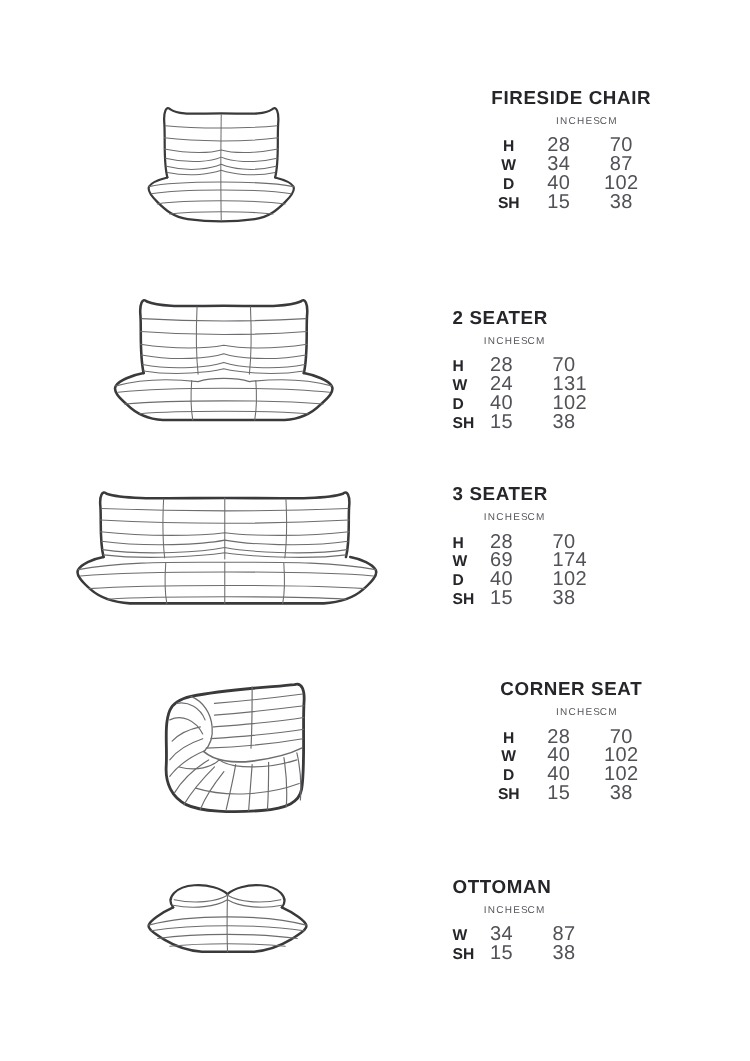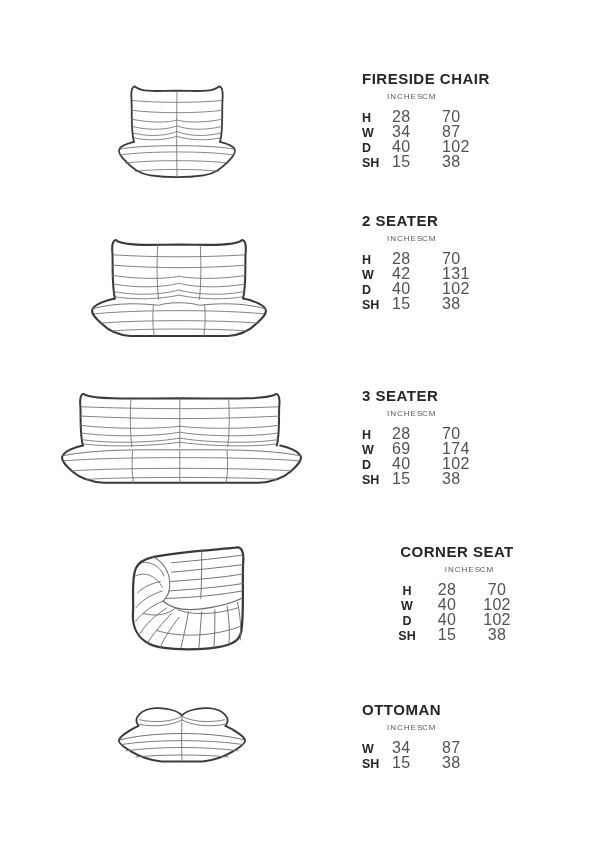--- a/index.html
+++ b/index.html
@@ -48,21 +48,21 @@
       <path class="pleat" stroke-width="1" d="M 22 70 C 45 75 66 71 75 68 C 84 71 105 75 128 70"></path>
       <path class="outline" stroke-width="2.2" d="M 22 75 C 14 77 6 80 4 84 C 2 88 6 93 12 99 C 20 107 28 114 42 116 C 64 119 86 119 108 116 C 122 114 130 107 138 99 C 144 93 148 88 146 84 C 144 80 136 77 128 75"></path>
       <path class="pleat" stroke-width="1.1" d="M 4 84 C 30 78 120 78 146 84"></path>
       <path class="pleat" stroke-width="1" d="M 6 91 C 35 86 115 86 144 91"></path>
       <path class="pleat" stroke-width="1" d="M 12 101 C 40 97 110 97 138 101"></path>
       <path class="pleat" stroke-width="1" d="M 24 111 C 50 108 100 108 126 111"></path>
       <path class="pleat" stroke-width="1" d="M 75 13 C 74.5 50 74.5 90 75 117"></path>
     </svg>
   </figure>
 
-  <div class="spec" style="top:70px;">
+  <div class="spec" style="top:70px;text-align:center;">
     <h2>FIRESIDE CHAIR</h2>
     <div class="heads">
       <span class="h-in">INCHES</span><span class="h-cm">CM</span>
     </div>
     <div class="trow first">
       <span class="lab">H</span><span class="val">28</span><span class="val">70</span>
     </div>
     <div class="trow">
       <span class="lab">W</span><span class="val">34</span><span class="val">87</span>
     </div>
@@ -88,30 +88,30 @@
       <path class="outline" stroke-width="2.4" d="M 35 78 C 24 80 12 85 9 90 C 6 95 12 101 20 108 C 28 116 38 121 53 122 L 167 122 C 182 121 192 116 200 108 C 208 101 214 95 211 90 C 208 85 196 80 185 78"></path>
       <path class="pleat" stroke-width="1.1" d="M 9 90 C 38 82 68 84 86 86 C 98 82 122 82 134 86 C 152 84 182 82 211 90"></path>
       <path class="pleat" stroke-width="1" d="M 11 96 C 60 91 160 91 209 96"></path>
       <path class="pleat" stroke-width="1" d="M 17 107 C 62 103 158 103 203 107"></path>
       <path class="pleat" stroke-width="1" d="M 31 116 C 70 113 150 113 189 116"></path>
       <path class="pleat" stroke-width="1" d="M 80 85 C 79 98 79 110 81 122"></path>
       <path class="pleat" stroke-width="1" d="M 140 85 C 141 98 141 110 139 122"></path>
     </svg>
   </figure>
 
-  <div class="spec" style="top:212px;">
+  <div class="spec" style="top:246px;">
     <h2>2 SEATER</h2>
     <div class="heads">
       <span class="h-in">INCHES</span><span class="h-cm">CM</span>
     </div>
     <div class="trow first">
       <span class="lab">H</span><span class="val">28</span><span class="val">70</span>
     </div>
     <div class="trow">
-      <span class="lab">W</span><span class="val">42</span><span class="val">131</span>
+      <span class="lab">W</span><span class="val">24</span><span class="val">131</span>
     </div>
     <div class="trow">
       <span class="lab">D</span><span class="val">40</span><span class="val">102</span>
     </div>
     <div class="trow">
       <span class="lab">SH</span><span class="val">15</span><span class="val">38</span>
     </div>
   </div>
 
   <figure class="drawing" style="left:55px; top:388px; width:253px; height:100px;">

